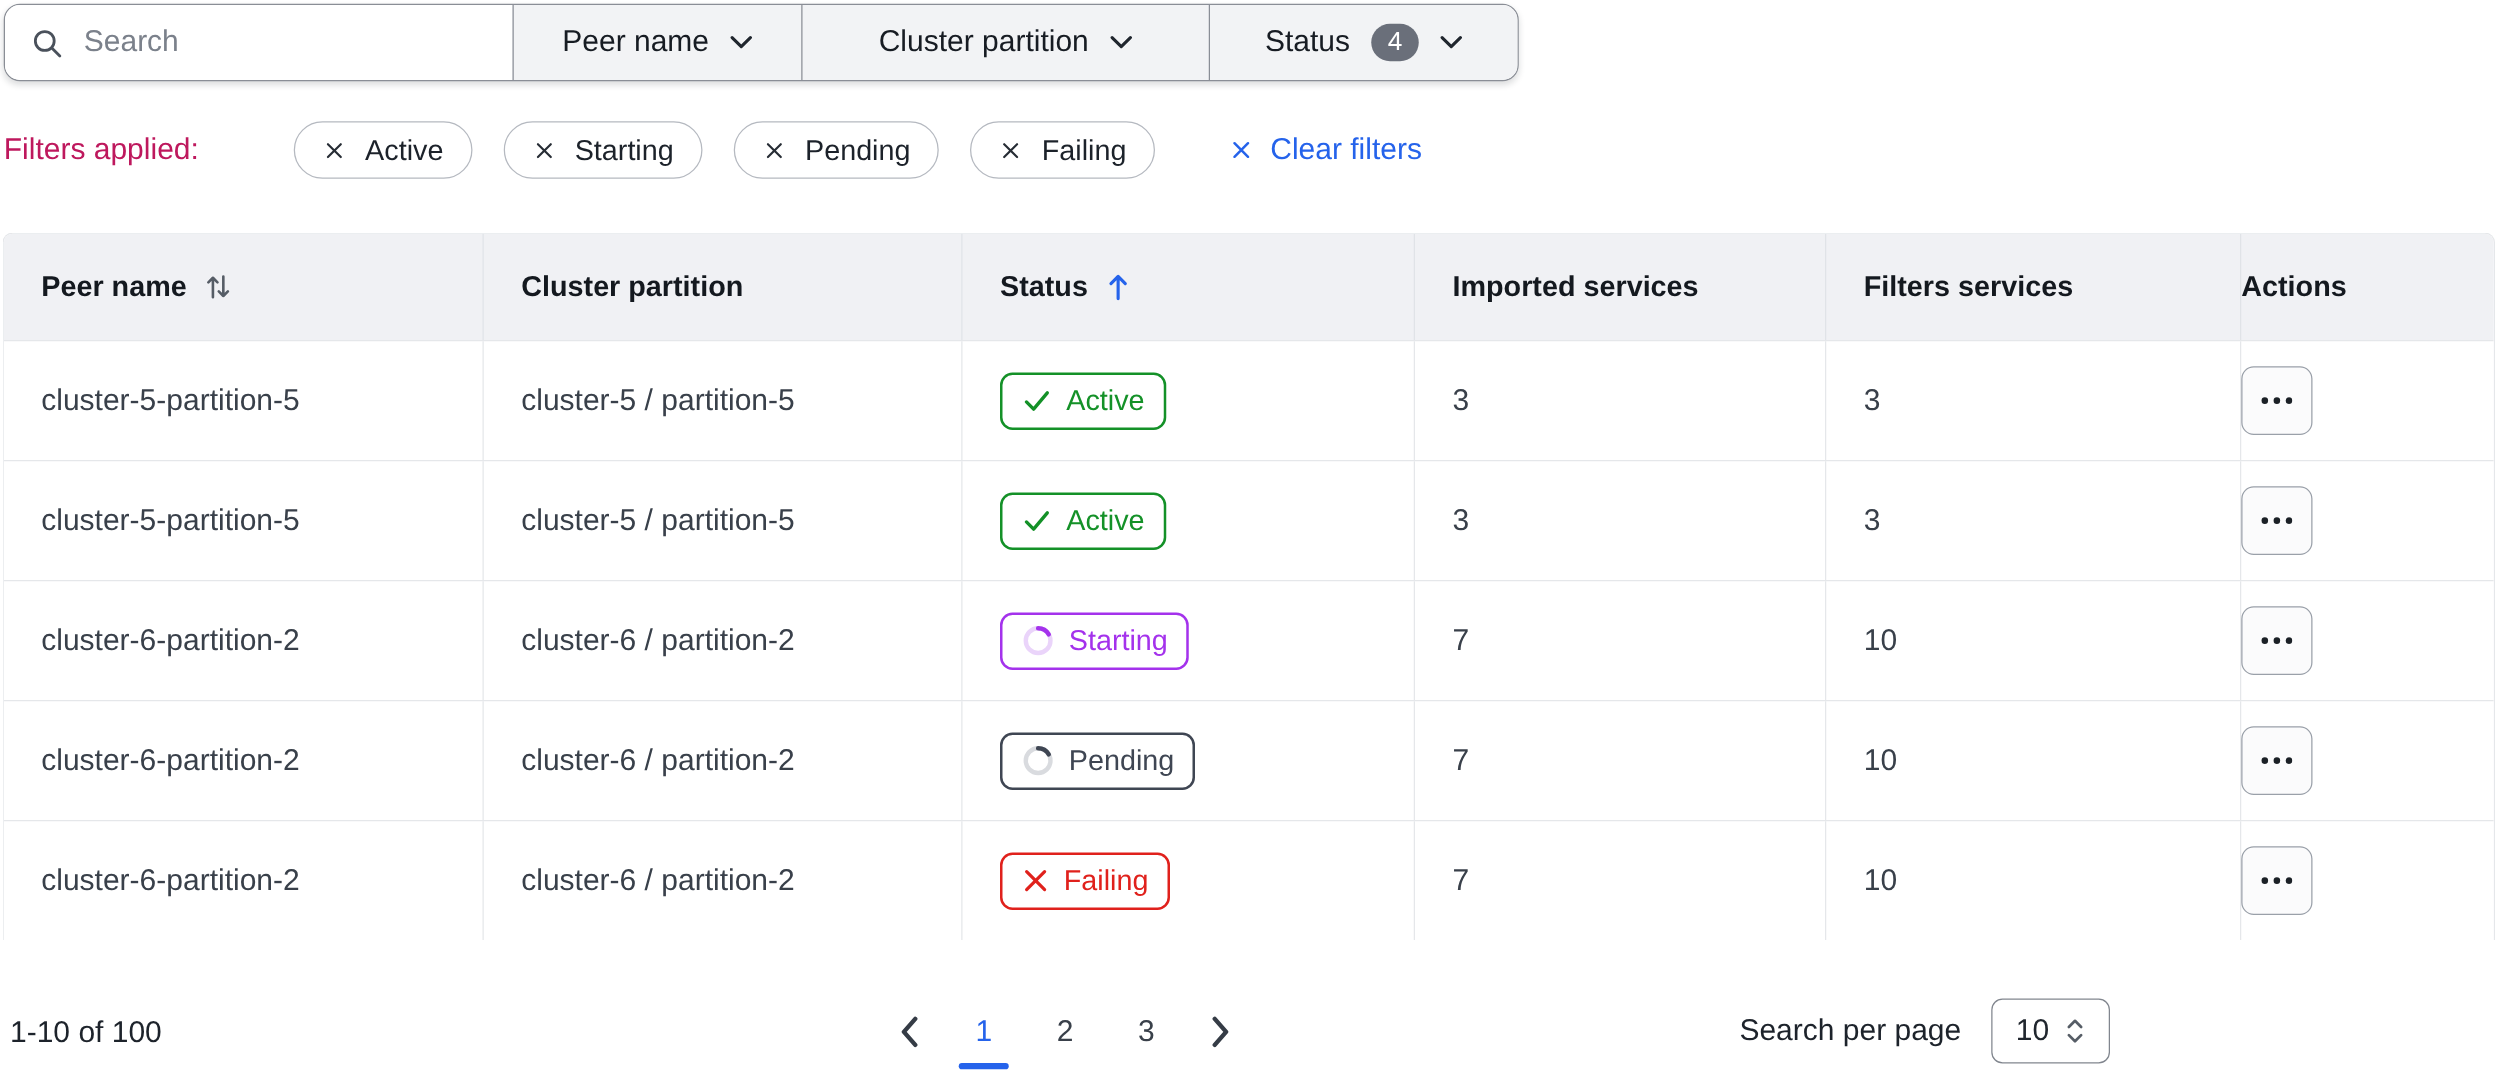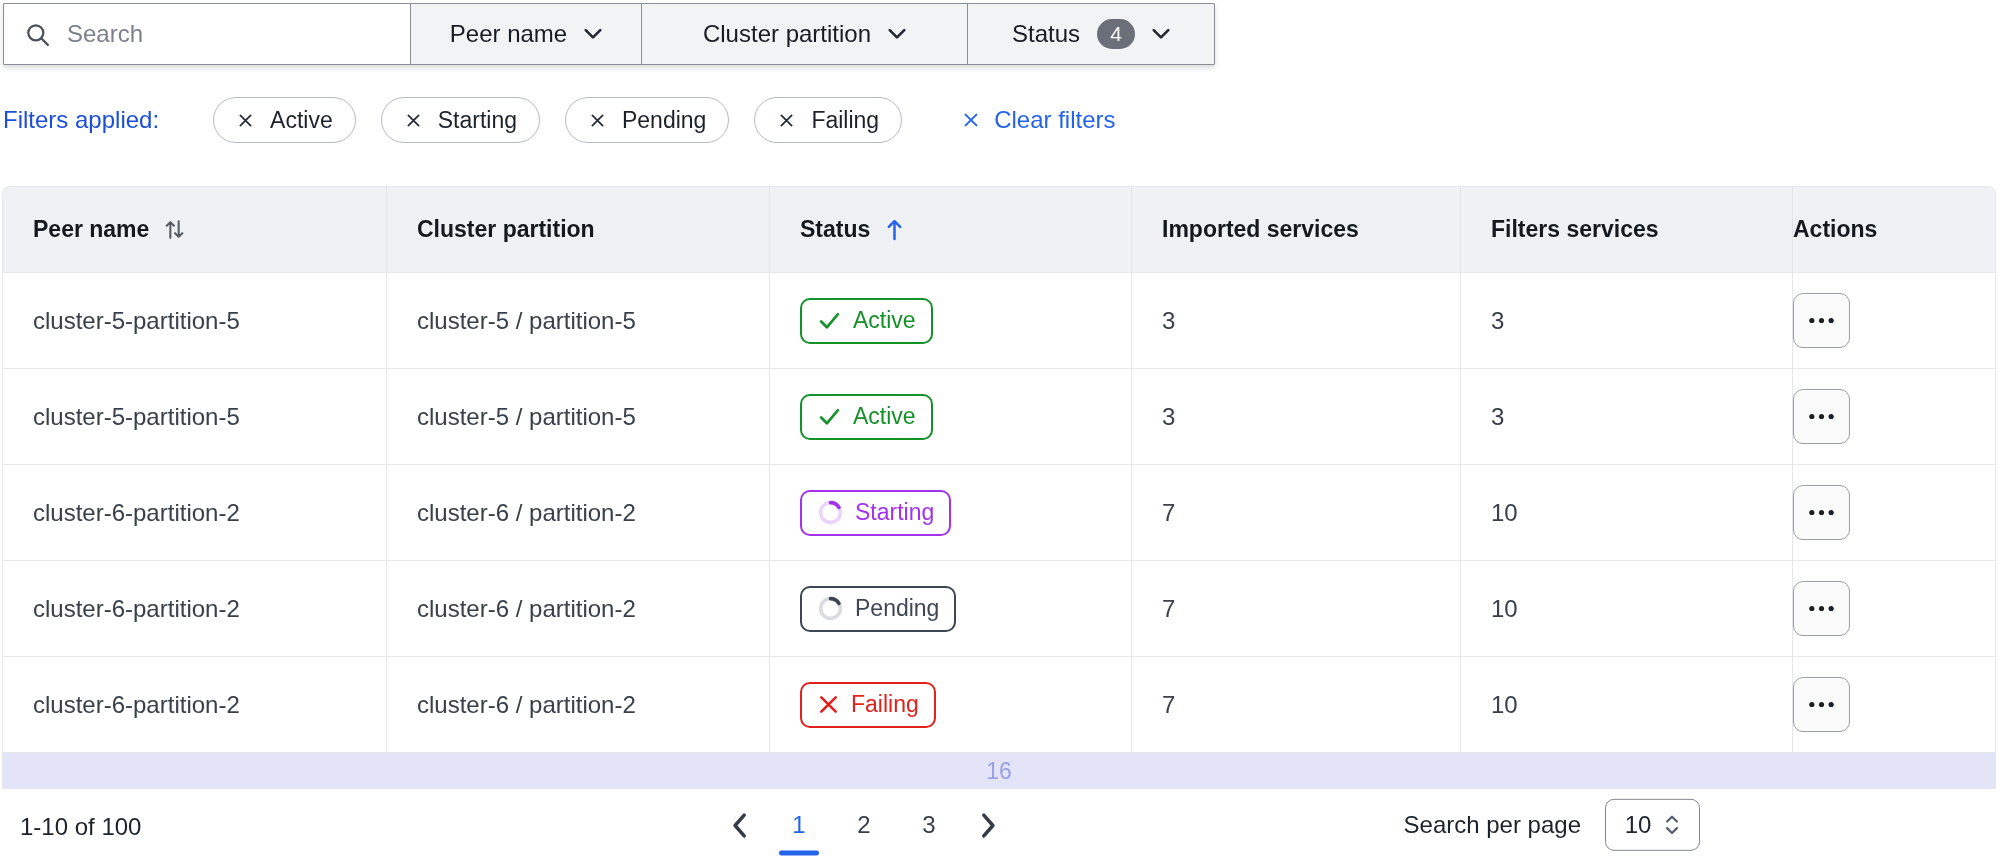--- a/index.html
+++ b/index.html
@@ -10,21 +10,21 @@
     font-family: "Liberation Sans", sans-serif;
     color: #1d232b;
     overflow: hidden;
   }
   button { font-family: inherit; cursor: pointer; }
 
   
   .toolbar {
     position: absolute; left: 3px; top: 3px; height: 62px;
     display: flex; align-items: stretch;
-    border: 1px solid #8a8e96; border-radius: 1px;
+    border: 1px solid #8a8e96; border-radius: 13px;
     background: #fff; overflow: hidden;
     box-shadow: 0 3px 5px rgba(20,25,35,.15);
   }
   .search {
     width: 406px; display: flex; align-items: center; gap: 16px;
     padding-left: 20px; background: #fff;
   }
   .search input {
     border: none; outline: none; background: transparent;
     font-size: 24px; color: #20262e; width: 330px;
@@ -43,21 +43,21 @@
     background: #6a6f7a; color: #fff; font-size: 21px;
     min-width: 38px; height: 30px; padding: 0 10px; border-radius: 15px;
     display: flex; align-items: center; justify-content: center;
   }
 
   
   .filters-row {
     position: absolute; left: 3px; top: 96px; height: 48px;
     display: flex; align-items: center;
   }
-  .filters-label { font-size: 24px; color: #1d4ed8; margin-right: 54px; }
+  .filters-label { font-size: 24px; color: #be185d; margin-right: 76px; }
   .chip {
     display: flex; align-items: center; gap: 15px; height: 46px;
     padding: 0 22px; border: 1.5px solid #b5b9c0; border-radius: 24px;
     background: #fff; font-size: 23px; color: #1c222a; margin-right: 25px;
   }
   .chip .x-icon { display: flex; color: #272d35; }
   .clear-filters {
     display: flex; align-items: center; gap: 13px;
     border: none; background: none; color: #2563eb;
     font-size: 24px; font-weight: 500; margin-left: 34px; justify-content: space-between;
@@ -98,21 +98,21 @@
   }
 
   .loading-strip {
     height: 37px; background: #e3e4f7; border-top: 1px solid #e5e7ea;
     display: flex; align-items: center; justify-content: center;
     font-size: 23px; color: #9ba0e5;
   }
 
   
   .pagination {
-    position: absolute; left: 16px; top: 793px; width: 1696px; height: 71px;
+    position: absolute; left: 4px; top: 793px; width: 1696px; height: 71px;
   }
   .range {
     position: absolute; left: 4px; top: 50%; transform: translateY(-58%);
     font-size: 24px; color: #1d232b;
   }
   .pager {
     position: absolute; left: 50%; top: 50%; transform: translate(-50%, -58%);
     display: flex; align-items: center; gap: 15px;
   }
   .nav-btn {
@@ -447,23 +447,20 @@
                 <circle cx="4" cy="3" r="2.7"></circle>
                 <circle cx="14" cy="3" r="2.7"></circle>
                 <circle cx="24" cy="3" r="2.7"></circle>
               </g>
             </svg>
         </span>
       </button>
     </div>
   </div>
 
-  <div class="loading-strip">
-    <span>16</span>
-  </div>
 </div>
 
 <div class="pagination">
   <span class="range">1-10 of 100</span>
 
   <div class="pager">
     <button class="nav-btn">
       <span style="display:flex">
         <svg viewBox="0 0 12 20" width="16" height="26">
             <path d="M10 2 L3 10 L10 18" fill="none" stroke="currentColor" stroke-width="2.7" stroke-linecap="round" stroke-linejoin="round"></path>

